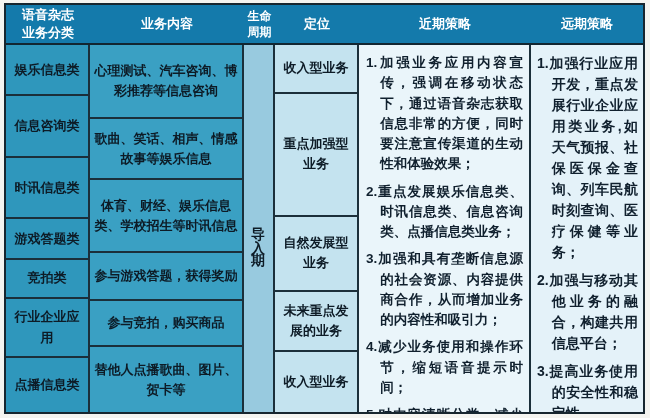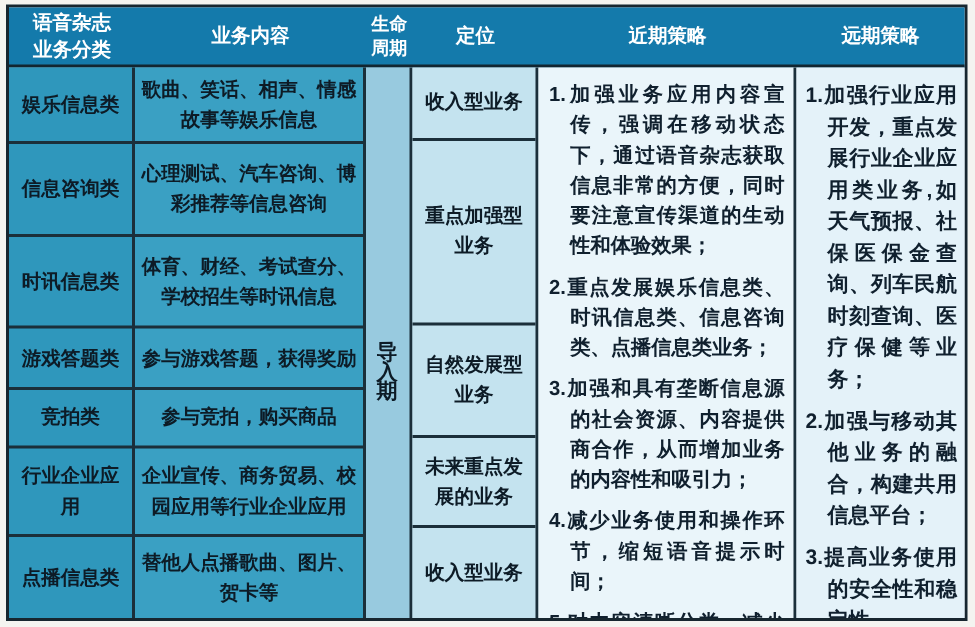--- a/index.html
+++ b/index.html
@@ -151,26 +151,25 @@
         <div class="cell h-r1">娱乐信息类</div>
         <div class="cell h-r2">信息咨询类</div>
         <div class="cell h-r3">时讯信息类</div>
         <div class="cell h-r4">游戏答题类</div>
         <div class="cell h-r5">竞拍类</div>
         <div class="cell h-r6">行业企业应用</div>
         <div class="cell h-r7">点播信息类</div>
       </div>
 
       <div class="col col-b">
+        <div class="cell h-r2">心理测试、汽车咨询、博彩推荐等信息咨询</div>
         <div class="cell h-r1">歌曲、笑话、相声、情感故事等娱乐信息</div>
-        <div class="cell h-r2">心理测试、汽车咨询、博彩推荐等信息咨询</div>
-        <div class="cell h-r3">体育、财经、考试查分、学校招生等时讯信息</div>
+        <div class="cell h-r3">体育、财经、娱乐信息类、学校招生等时讯信息</div>
         <div class="cell h-r4">参与游戏答题，获得奖励</div>
         <div class="cell h-r5">参与竞拍，购买商品</div>
-        <div class="cell h-r6">企业宣传、商务贸易、校园应用等行业企业应用</div>
         <div class="cell h-r7">替他人点播歌曲、图片、贺卡等</div>
       </div>
 
       <div class="col col-c">
         <div class="lifecycle-cell">
           <span class="lifecycle-text">导入期</span>
         </div>
       </div>
 
       <div class="col col-d">

